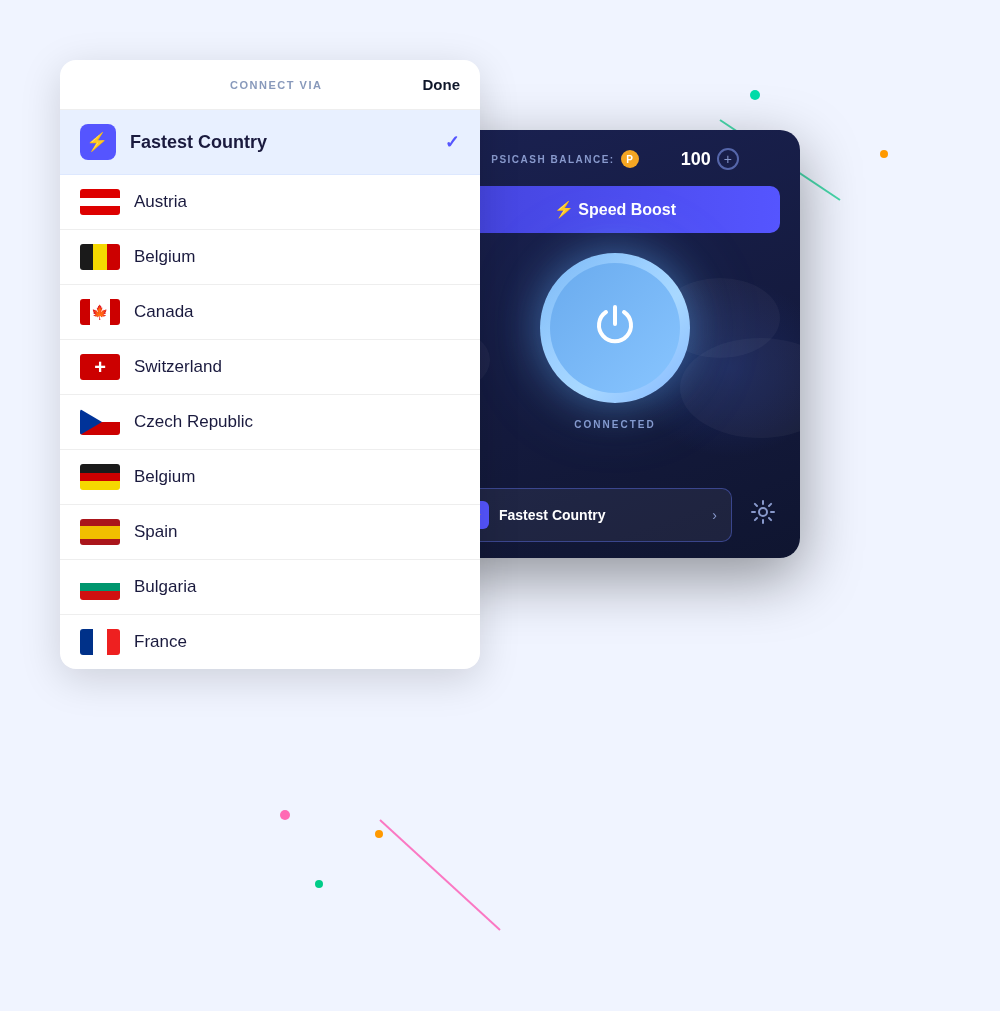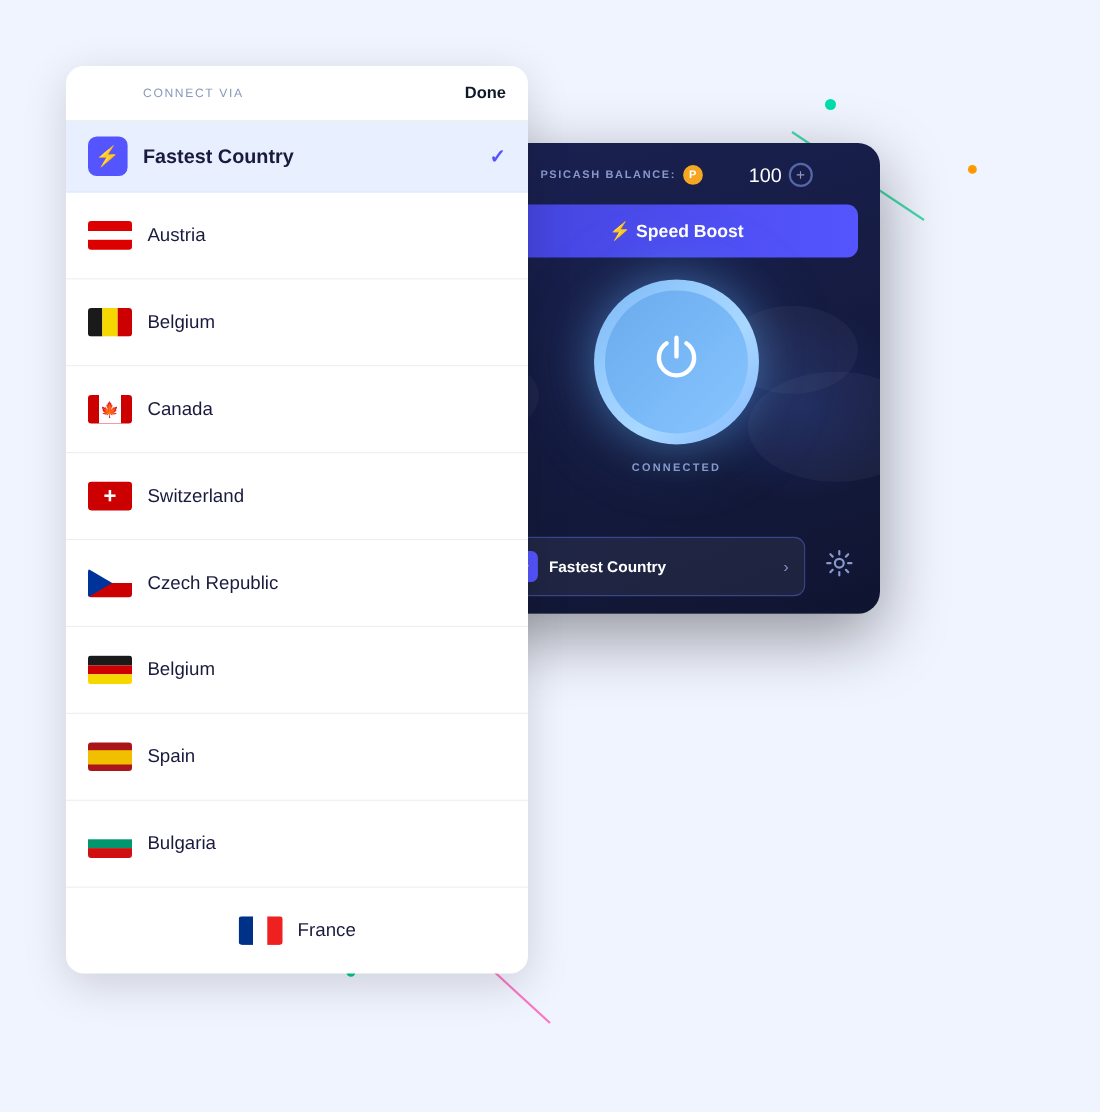--- a/index.html
+++ b/index.html
@@ -70,21 +70,21 @@
       display: flex;
       align-items: center;
       justify-content: center;
       font-size: 10px;
       color: white;
       font-weight: bold;
     }
 
     .psicash-amount {
       font-size: 18px;
-      font-weight: normal;
+      font-weight: bold;
       color: white;
       margin-left: 36px;
     }
 
     .psicash-add {
       width: 22px;
       height: 22px;
       border: 2px solid #5566aa;
       border-radius: 50%;
       display: flex;
@@ -233,23 +233,24 @@
       align-items: center;
       justify-content: space-between;
       padding: 16px 20px;
       border-bottom: 1px solid #eee;
     }
 
     .connect-via-title {
       font-size: 11px;
       letter-spacing: 1.5px;
       color: #8899bb;
-      font-weight: 400;
+      font-weight: 700;
       text-transform: uppercase;
       flex: 1;
+      text-align: center;
     }
 
     .done-btn {
       font-size: 15px;
       font-weight: 700;
       color: #0f172a;
       cursor: pointer;
       background: none;
       border: none;
     }
@@ -290,28 +291,27 @@
     }
 
     .country-list {
       list-style: none;
     }
 
     .country-item {
       display: flex;
       align-items: center;
       gap: 14px;
-      padding: 26px 20px;
+      padding: 14px 20px;
       border-bottom: 1px solid #eee;
       cursor: pointer;
     }
 
     .country-item:last-child {
       border-bottom: none;
-      justify-content: center;
     }
 
     .flag {
       width: 40px;
       height: 26px;
       border-radius: 3px;
       flex-shrink: 0;
       overflow: hidden;
       position: relative;
     }

